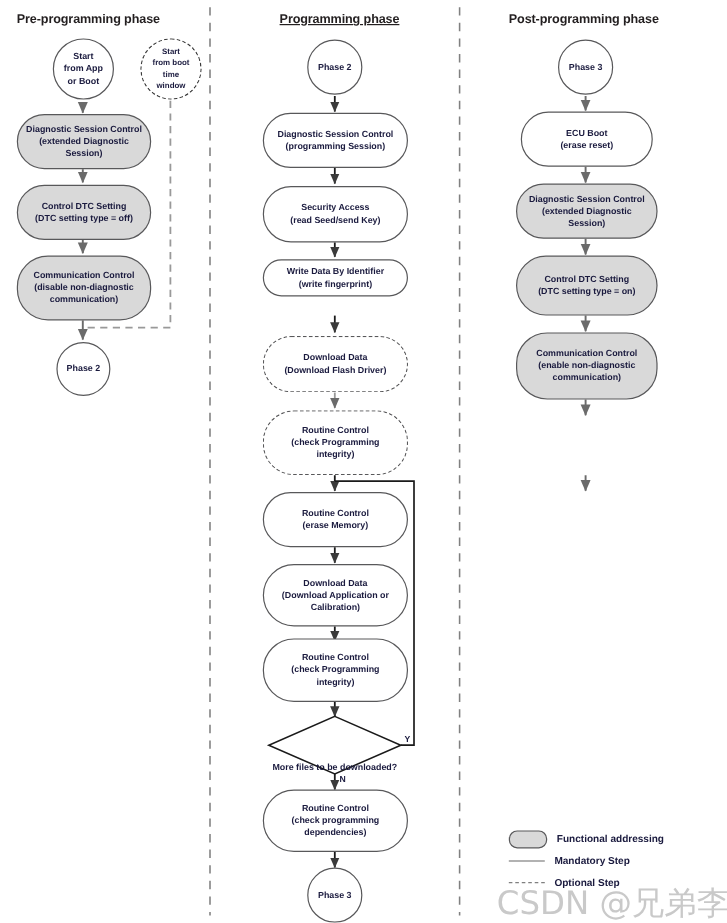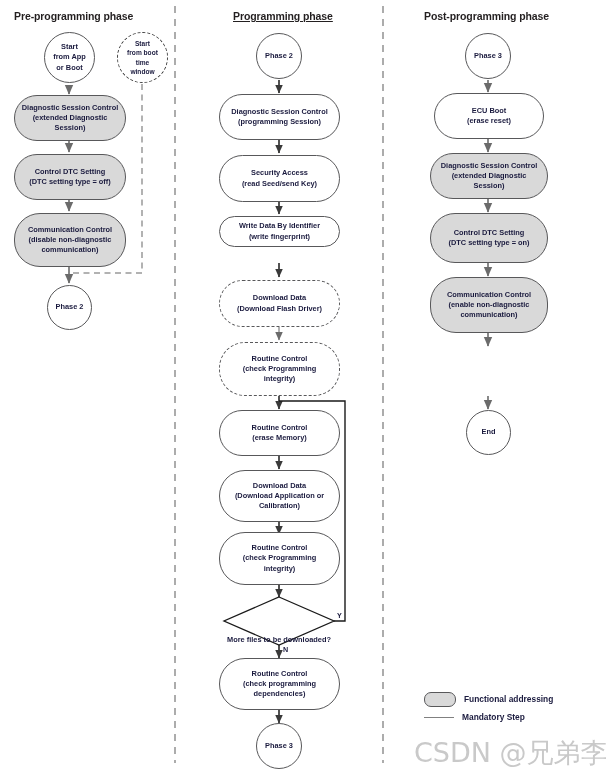--- a/index.html
+++ b/index.html
@@ -349,30 +349,31 @@
 
   <div class="node rounded fn-addr" style="left:430px; top:277px; width:118px; height:56px;">
     <div>
       <span class="lbl">Communication Control</span>
       <span class="lbl">(enable non-diagnostic</span>
       <span class="lbl">communication)</span>
     </div>
   </div>
 
 
-  <div class="node circle ph-addr" style="left:466px; top:410px; width:45px; height:45px;">
-    <span class="lbl">End</span>
-  </div>
 
   <div id="legend">
     <div class="legend-row">
       <div class="legend-swatch fn"></div>
       <div class="legend-text">Functional addressing</div>
     </div>
     <div class="legend-row">
       <div class="legend-line"></div>
       <div class="legend-text">Mandatory Step</div>
     </div>
+    <div class="legend-row">
+      <div class="legend-line dash"></div>
+      <div class="legend-text">Optional Step</div>
+    </div>
   </div>
 
   <div id="watermark">CSDN @兄弟李德胜</div>
 
 </div>
 
 </body></html>

